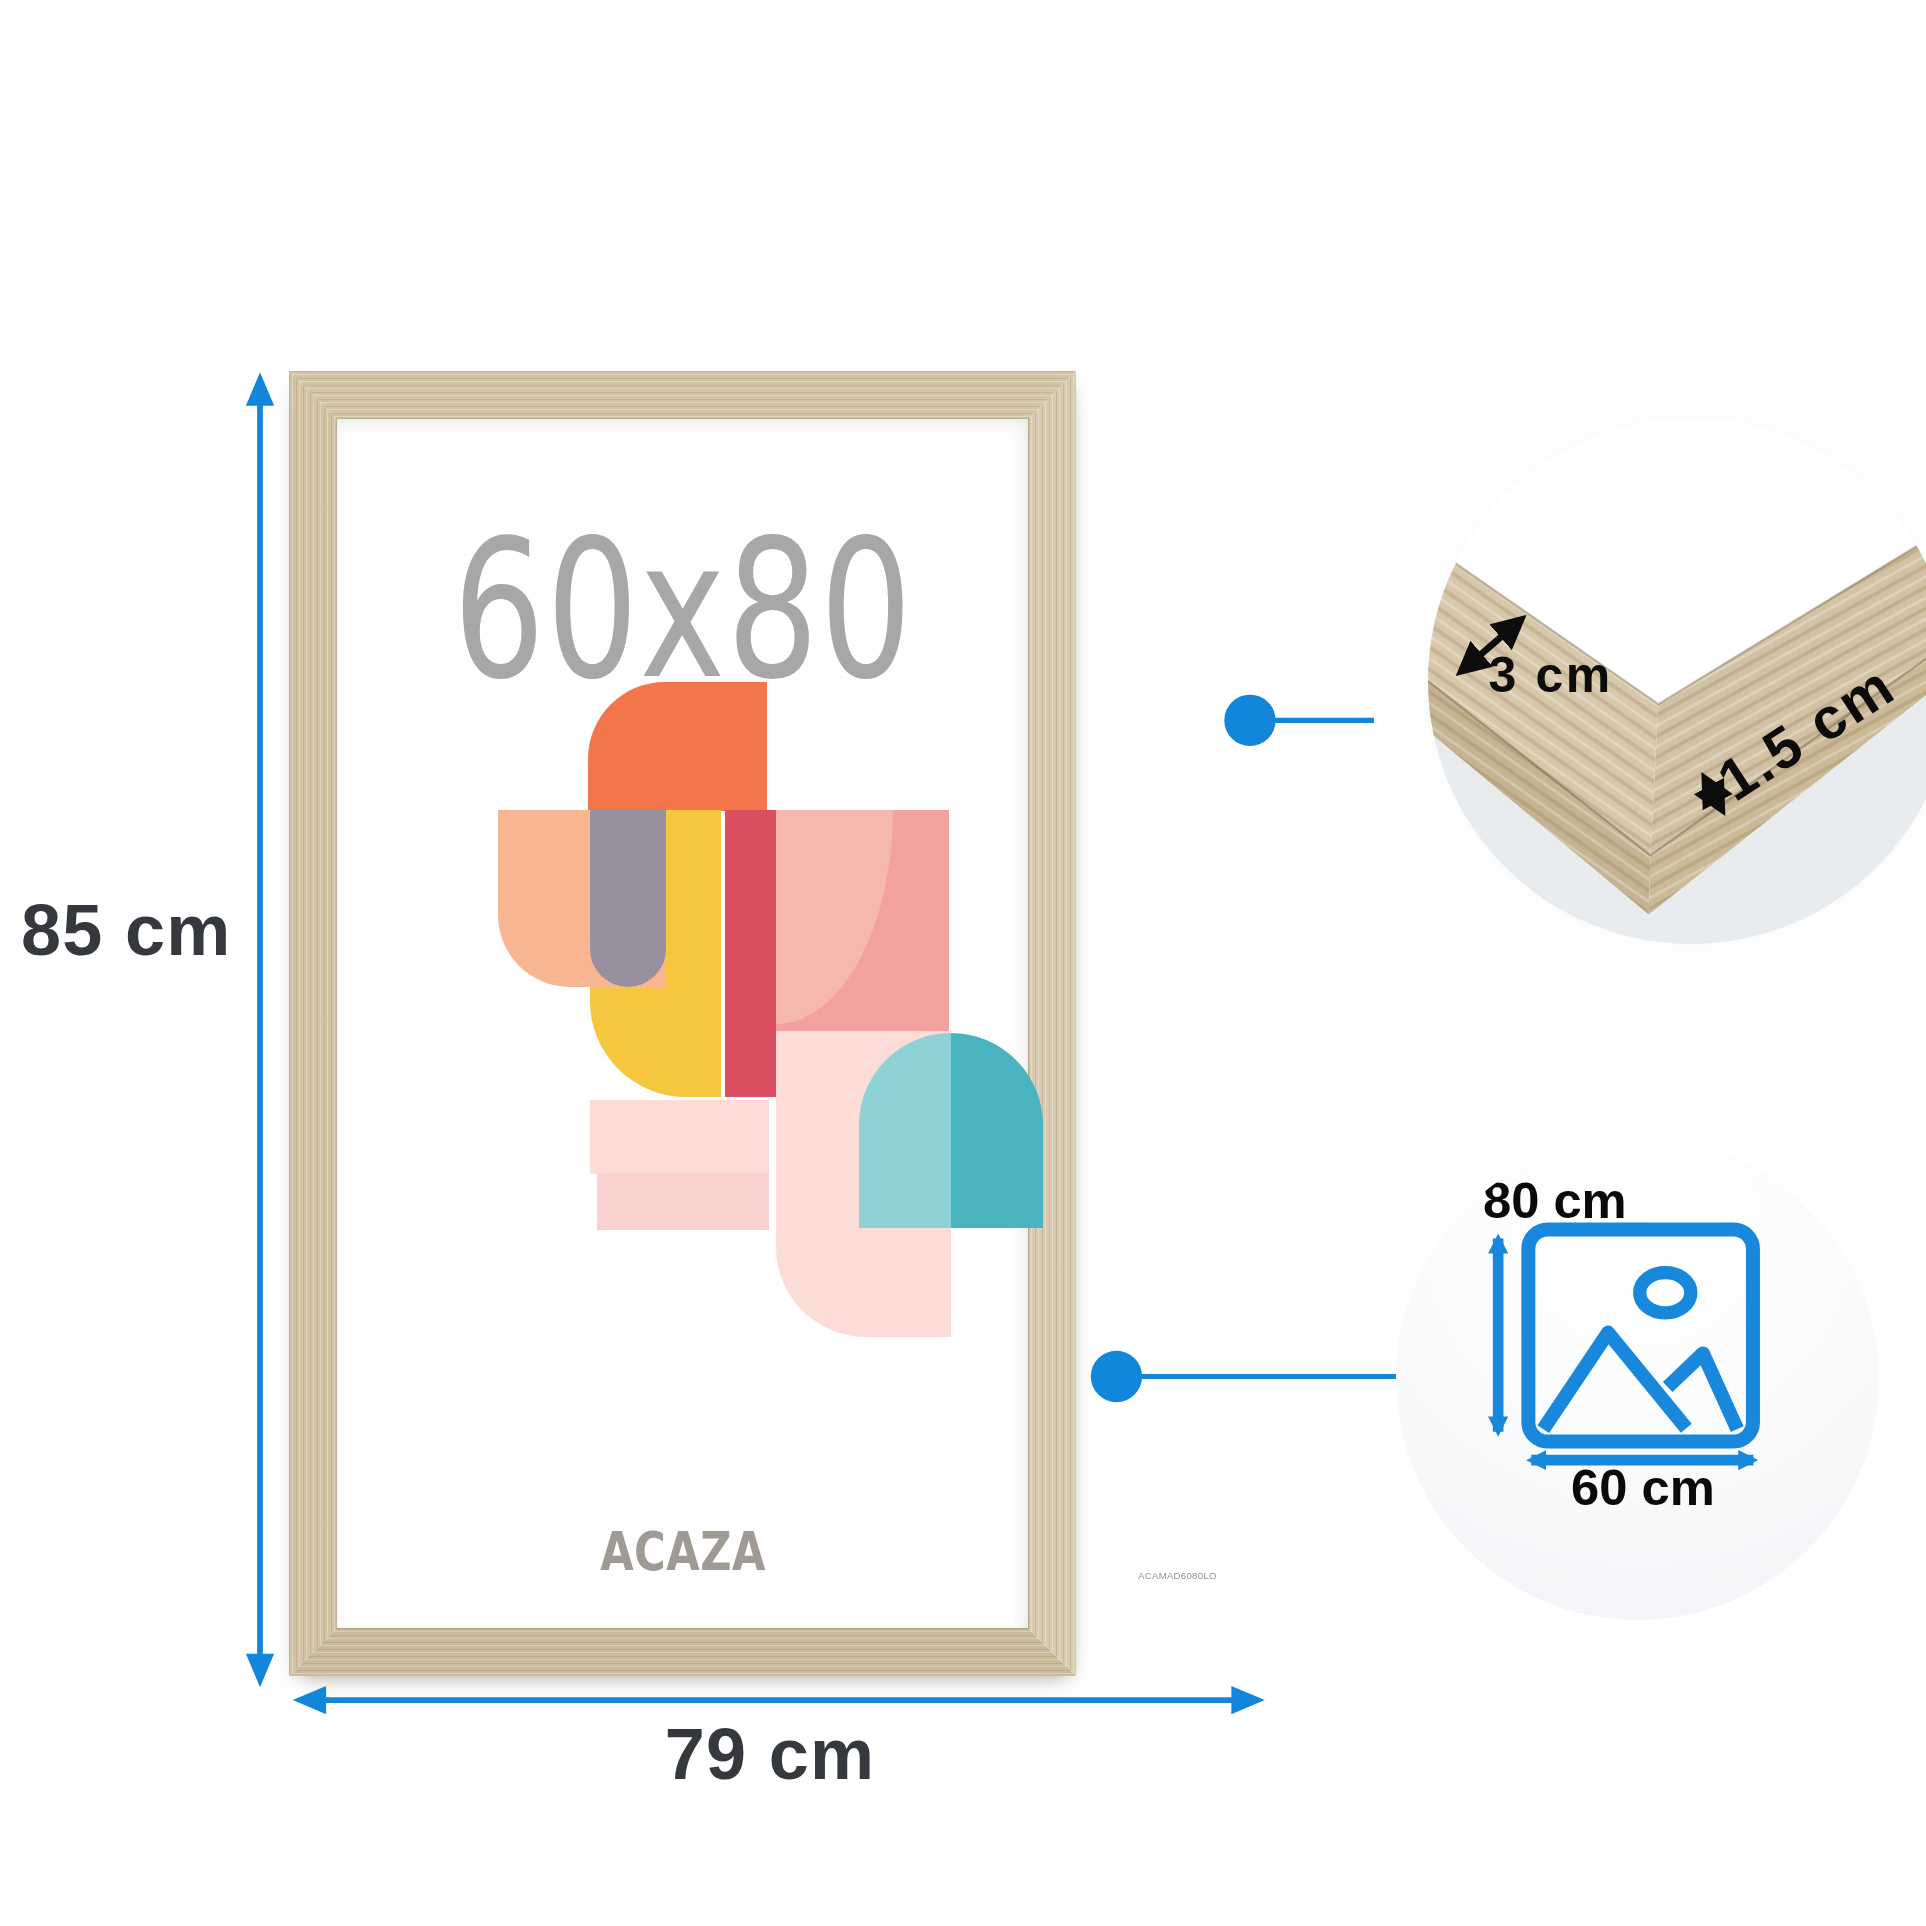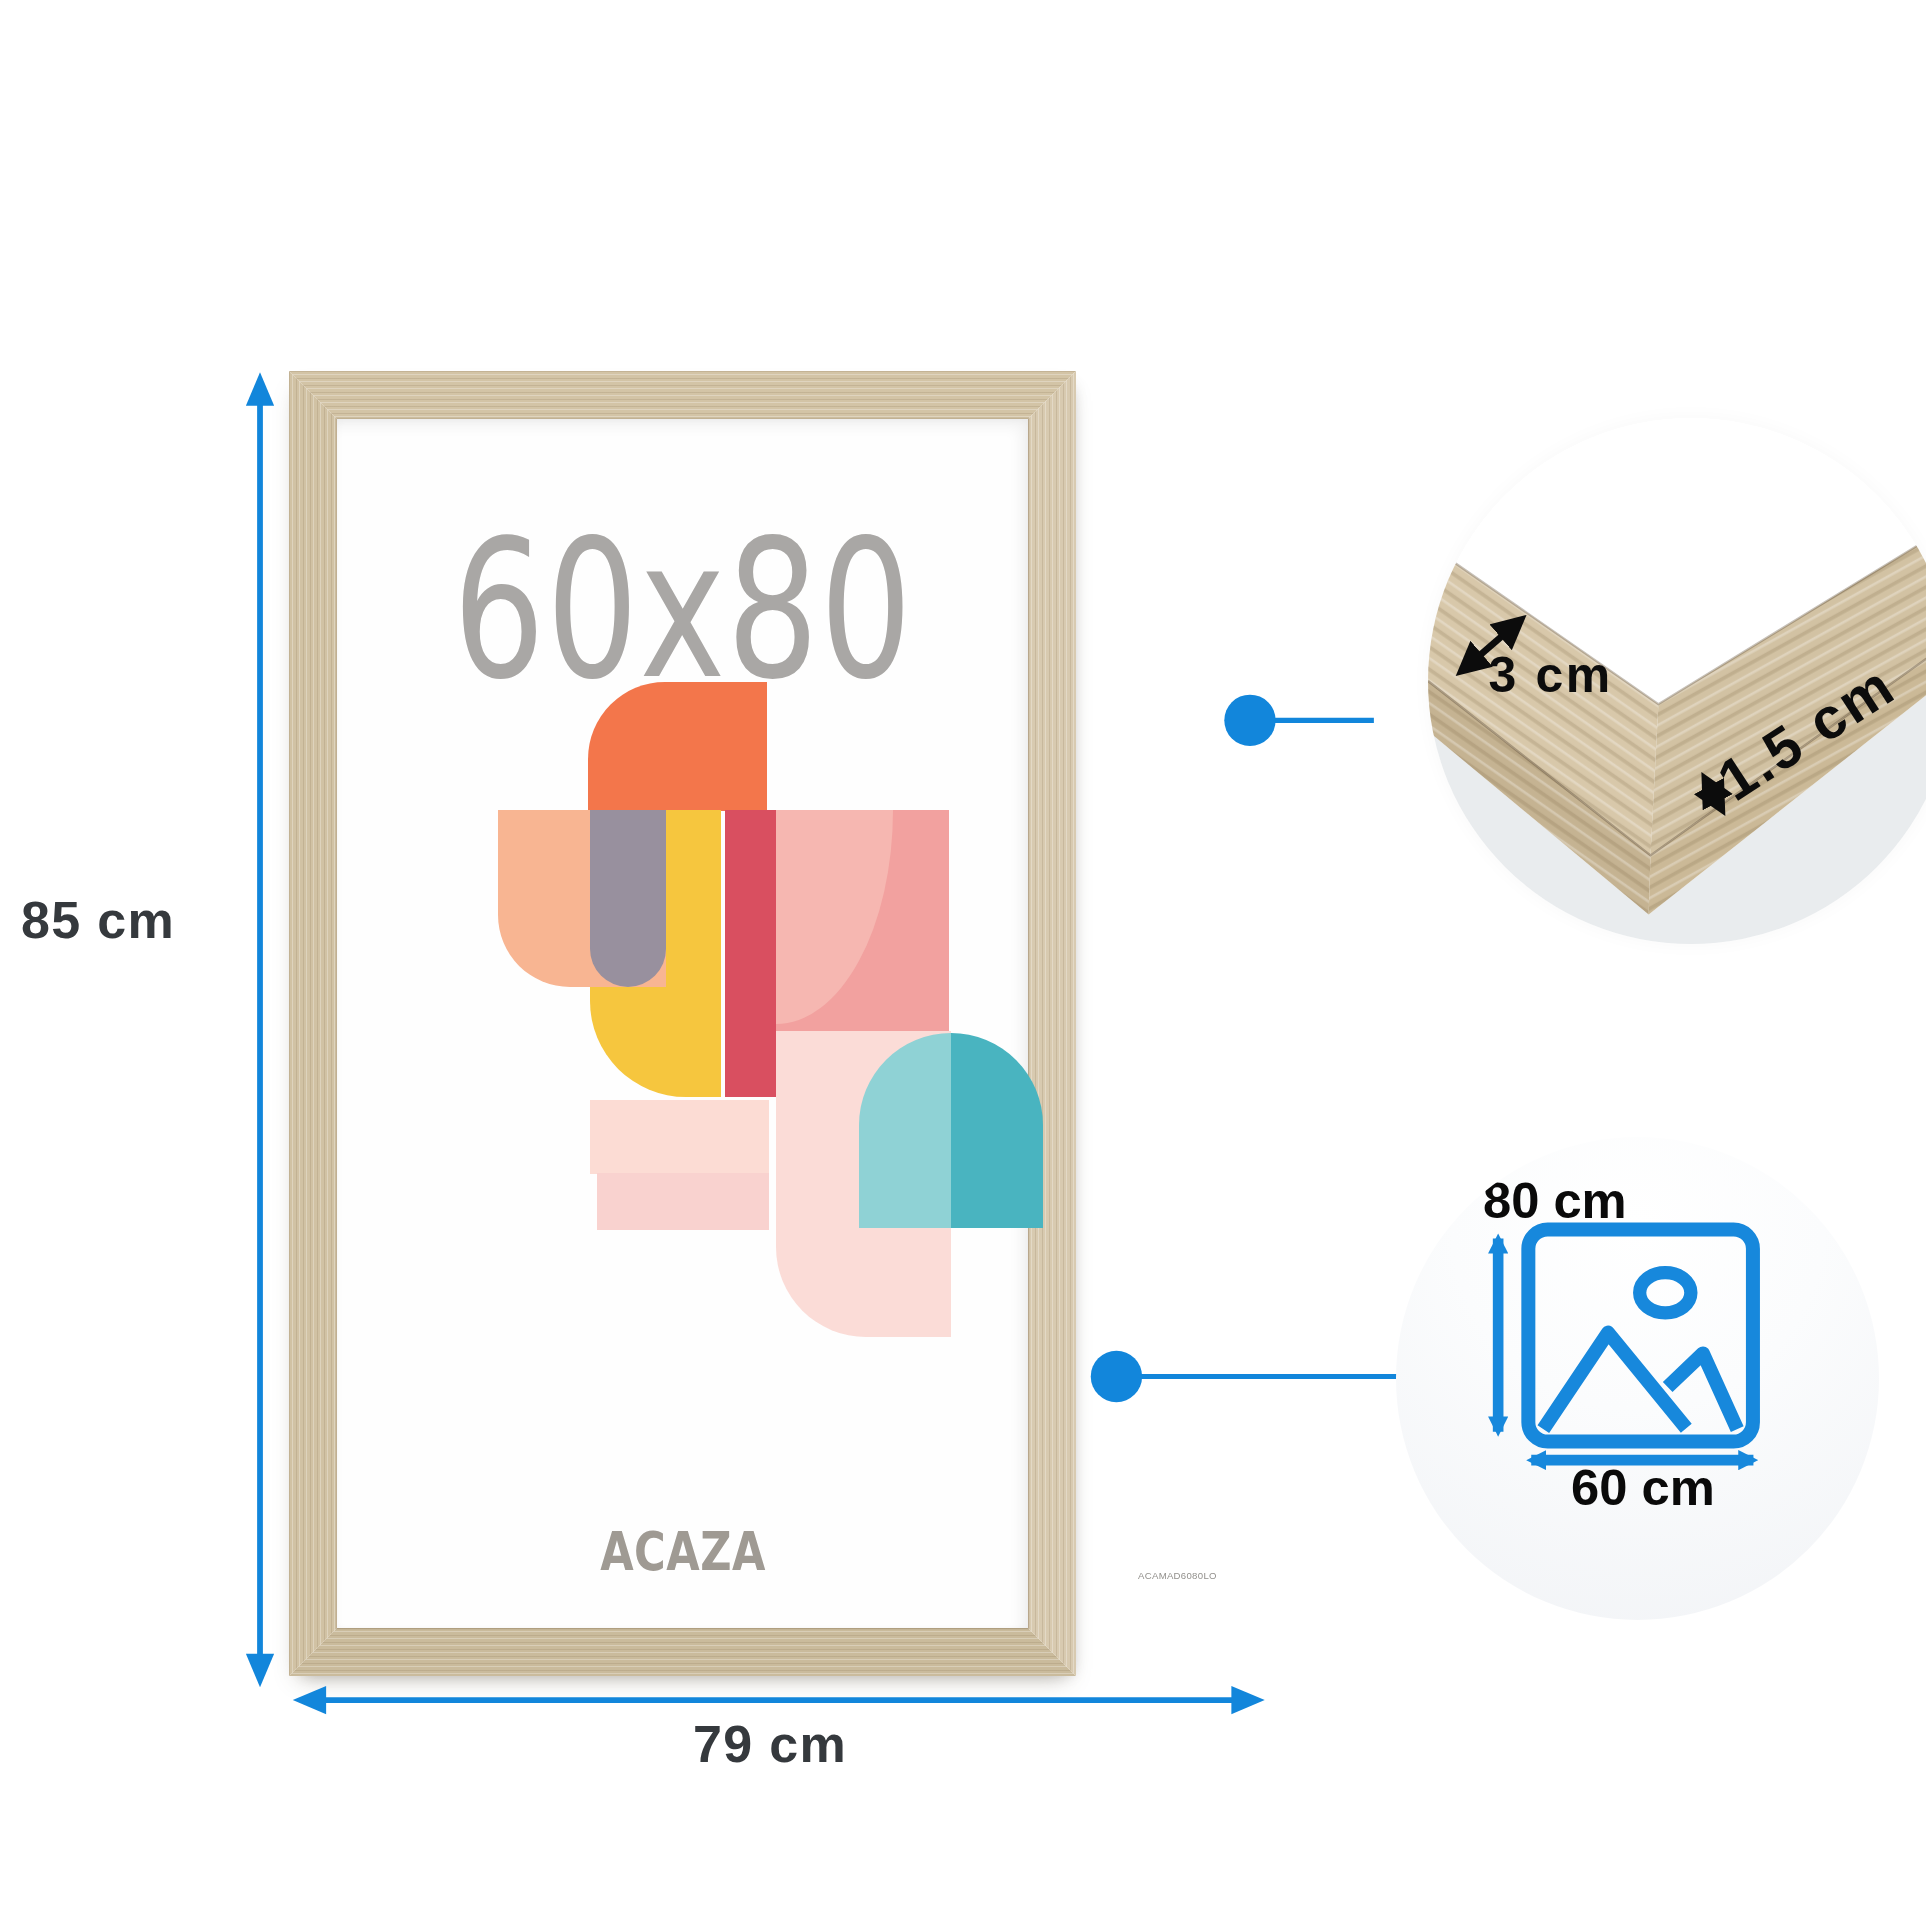--- a/index.html
+++ b/index.html
@@ -49,21 +49,21 @@
   .a-peach  {left:161px;top:391px;width:168px;height:177px;background:#f8b592;border-bottom-left-radius:72px;}
   .a-gray   {left:253px;top:391px;width:76px;height:177px;background:#98909e;border-radius:0 0 38px 38px;}
   .a-band1  {left:253px;top:681px;width:179px;height:74px;background:#fcdcd4;}
   .a-band2  {left:260px;top:754px;width:172px;height:57px;background:#f9d2cf;}
   .a-lpink  {left:439px;top:612px;width:175px;height:306px;background:#fbdcd7;border-bottom-left-radius:90px;}
   .a-teal   {left:522px;top:614px;width:184px;height:195px;border-radius:92px 92px 0 0;overflow:hidden;}
   .a-teal .half-l{position:absolute;left:0;top:0;width:50%;height:100%;background:#8fd2d5;}
   .a-teal .half-r{position:absolute;right:0;top:0;width:50%;height:100%;background:#49b4c0;}
 
   
-  .dim-label{font-weight:bold;color:#35393d;font-size:52px;line-height:1;letter-spacing:1.3px;white-space:nowrap;}
+  .dim-label{font-weight:bold;color:#35393d;font-size:72px;line-height:1;letter-spacing:1.3px;white-space:nowrap;}
   .label85{left:21px;top:894px;}
   .label65{left:770px;top:1718px;transform:translateX(-50%);}
 
   
   .callout{border-radius:50%;overflow:hidden;}
   .callout svg{display:block;width:100%;height:100%;}
   .co-corner{left:1428px;top:418px;width:526px;height:526px;background:#ffffff;
              box-shadow:0 0 19px rgba(0,0,0,.03);}
   .co-size{left:1396px;top:1137px;width:483px;height:483px;
            background:radial-gradient(circle at 50% 18%, #ffffff 0%, #fbfcfd 40%, #f1f3f6 100%);}

